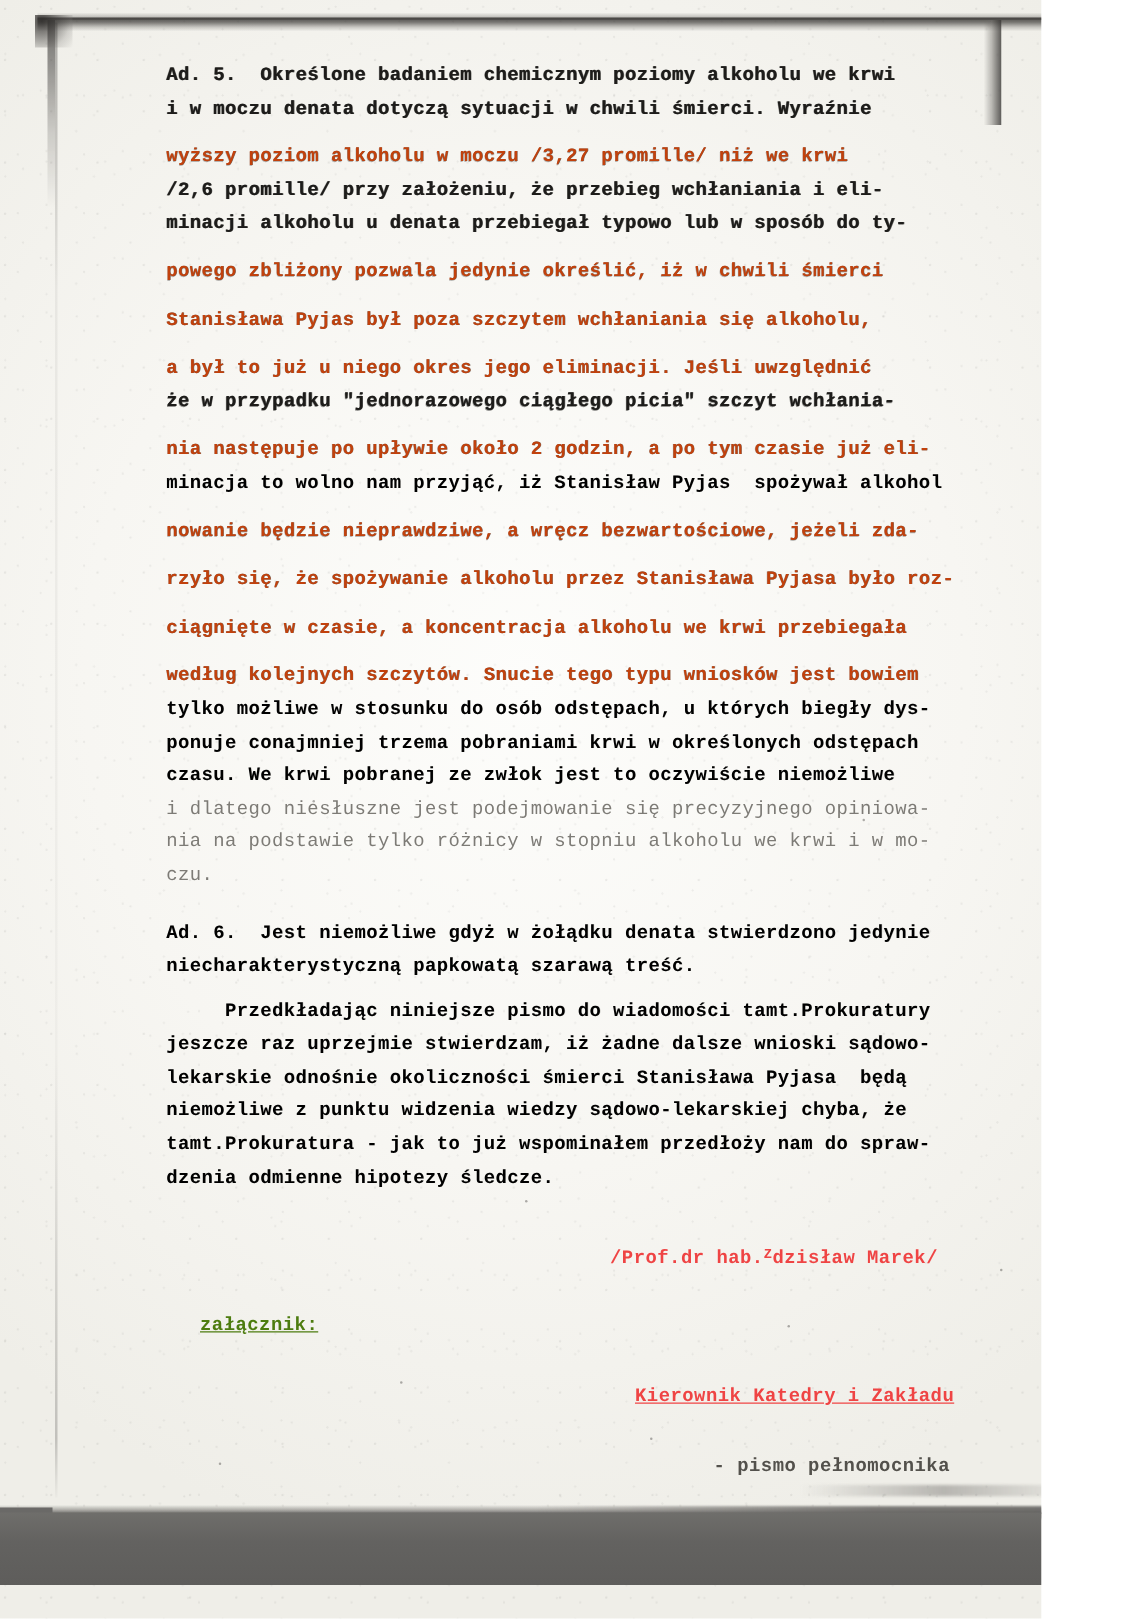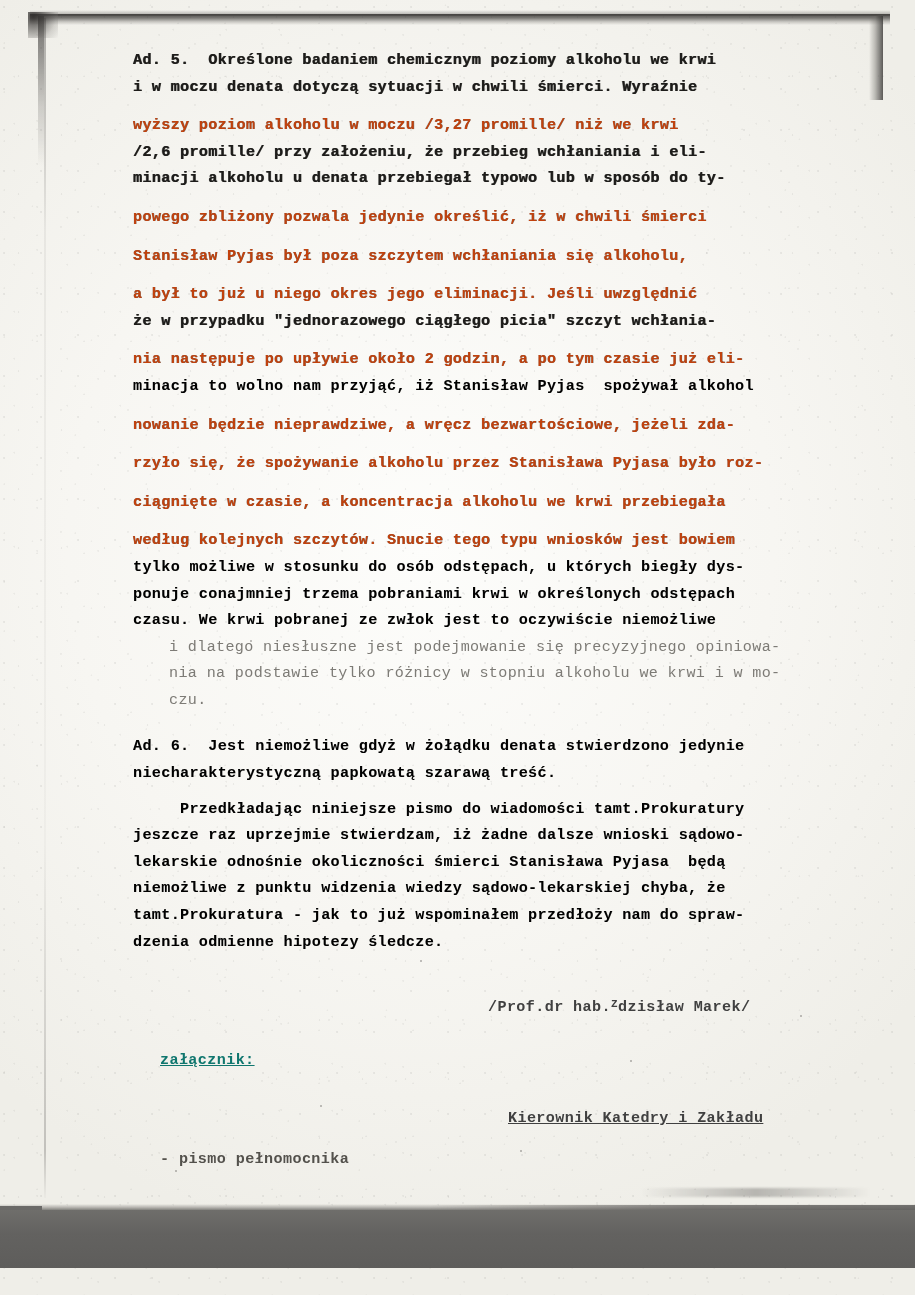--- a/index.html
+++ b/index.html
@@ -3,21 +3,21 @@
 <meta charset="utf-8">
 <title>Scanned Document</title>
 <style>
   html, body {
     margin: 0;
     padding: 0;
     background: #ffffff;
   }
   #page {
     position: relative;
-    width: 915px;
+    width: 833px;
     height: 1295px;
     overflow: hidden;
     background: #fbfbf9;
     font-family: "Liberation Mono", "DejaVu Sans Mono", monospace;
   }
 
   
   .paper {
     position: absolute;
     left: 0; top: 0;
@@ -145,34 +145,34 @@
     letter-spacing: .35px;
     color: #232220;
     white-space: pre;
     font-weight: 700;
     text-shadow: 0.35px 0 0 rgba(35,34,32,.55), -0.3px 0.3px 0 rgba(35,34,32,.30);
   }
   
   .ink-1 { color: #1d1c1a; text-shadow: .45px 0 0 rgba(29,28,26,.70), -.35px .3px 0 rgba(29,28,26,.45); }
   .ink-2 { color: #c2410c; margin-top: 12px; }
   .ink-4 { color: #000000; font-weight: 600; text-shadow: .25px 0 0 rgba(93,91,87,.35); }
-  .ink-5 { color: #7d7b76; font-weight: 500; text-shadow: none; margin-left: 36px; }
+  .ink-5 { color: #7d7b76; font-weight: 500; text-shadow: none; }
 
   .gap-sm { height: 9px; }
   .gap-md { height: 20px; }
 
   .sig {
     position: absolute;
     left: 133px;
     top: 912px;
     width: 740px;
     font-size: 15.1px;
     line-height: 37px;
     letter-spacing: .4px;
-    color: #404040;
+    color: #ef4444;
     font-weight: 600;
     white-space: pre;
   }
   .sig .l1 { padding-left: 355px; }
   .sig .l2 { padding-left: 375px; text-decoration: underline; }
   .sup { font-size: 11px; vertical-align: 4px; }
 
   .attach {
     position: absolute;
     left: 160px;
@@ -180,24 +180,24 @@
     width: 600px;
     font-size: 15.1px;
     line-height: 26px;
     letter-spacing: .4px;
     color: #53514c;
     font-weight: 600;
     white-space: pre;
   }
   .attach .hdr {
     text-decoration: underline;
-    color: #0f766e;
-    margin-bottom: 11px;
-  }
-  .attach .item { margin-top: 10px; }
+    color: #4d7c0f;
+    margin-bottom: 25px;
+  }
+  .attach .item { margin-top: 10px; text-align: right; }
   .attach .sub { padding-left: 25px; color: #6a6862; }
 
   
   .speck {
     position: absolute;
     background: rgba(80,78,75,.45);
     border-radius: 50%;
   }
 </style>
 </head>
@@ -216,21 +216,21 @@
   <div class="corner-tl"></div>
 
   <div class="doc">
 
     <div class="ln ink-1">Ad. 5.  Określone badaniem chemicznym poziomy alkoholu we krwi</div>
     <div class="ln ink-1">i w moczu denata dotyczą sytuacji w chwili śmierci. Wyraźnie</div>
     <div class="ln ink-2">wyższy poziom alkoholu w moczu /3,27 promille/ niż we krwi</div>
     <div class="ln ink-1">/2,6 promille/ przy założeniu, że przebieg wchłaniania i eli-</div>
     <div class="ln ink-1">minacji alkoholu u denata przebiegał typowo lub w sposób do ty-</div>
     <div class="ln ink-2">powego zbliżony pozwala jedynie określić, iż w chwili śmierci</div>
-    <div class="ln ink-2">Stanisław Pyjas był poza szczytem wchłaniania się alkoholu,</div>
+    <div class="ln ink-2">Stanisława Pyjas był poza szczytem wchłaniania się alkoholu,</div>
     <div class="ln ink-2">a był to już u niego okres jego eliminacji. Jeśli uwzględnić</div>
     <div class="ln ink-1">że w przypadku "jednorazowego ciągłego picia" szczyt wchłania-</div>
     <div class="ln ink-2">nia następuje po upływie około 2 godzin, a po tym czasie już eli-</div>
     <div class="ln ink-4">minacja to wolno nam przyjąć, iż Stanisław Pyjas  spożywał alkohol</div>
     <div class="ln ink-2">nowanie będzie nieprawdziwe, a wręcz bezwartościowe, jeżeli zda-</div>
     <div class="ln ink-2">rzyło się, że spożywanie alkoholu przez Stanisława Pyjasa było roz-</div>
     <div class="ln ink-2">ciągnięte w czasie, a koncentracja alkoholu we krwi przebiegała</div>
     <div class="ln ink-2">według kolejnych szczytów. Snucie tego typu wniosków jest bowiem</div>
     <div class="ln ink-4">tylko możliwe w stosunku do osób odstępach, u których biegły dys-</div>
     <div class="ln ink-4">ponuje conajmniej trzema pobraniami krwi w określonych odstępach</div>

